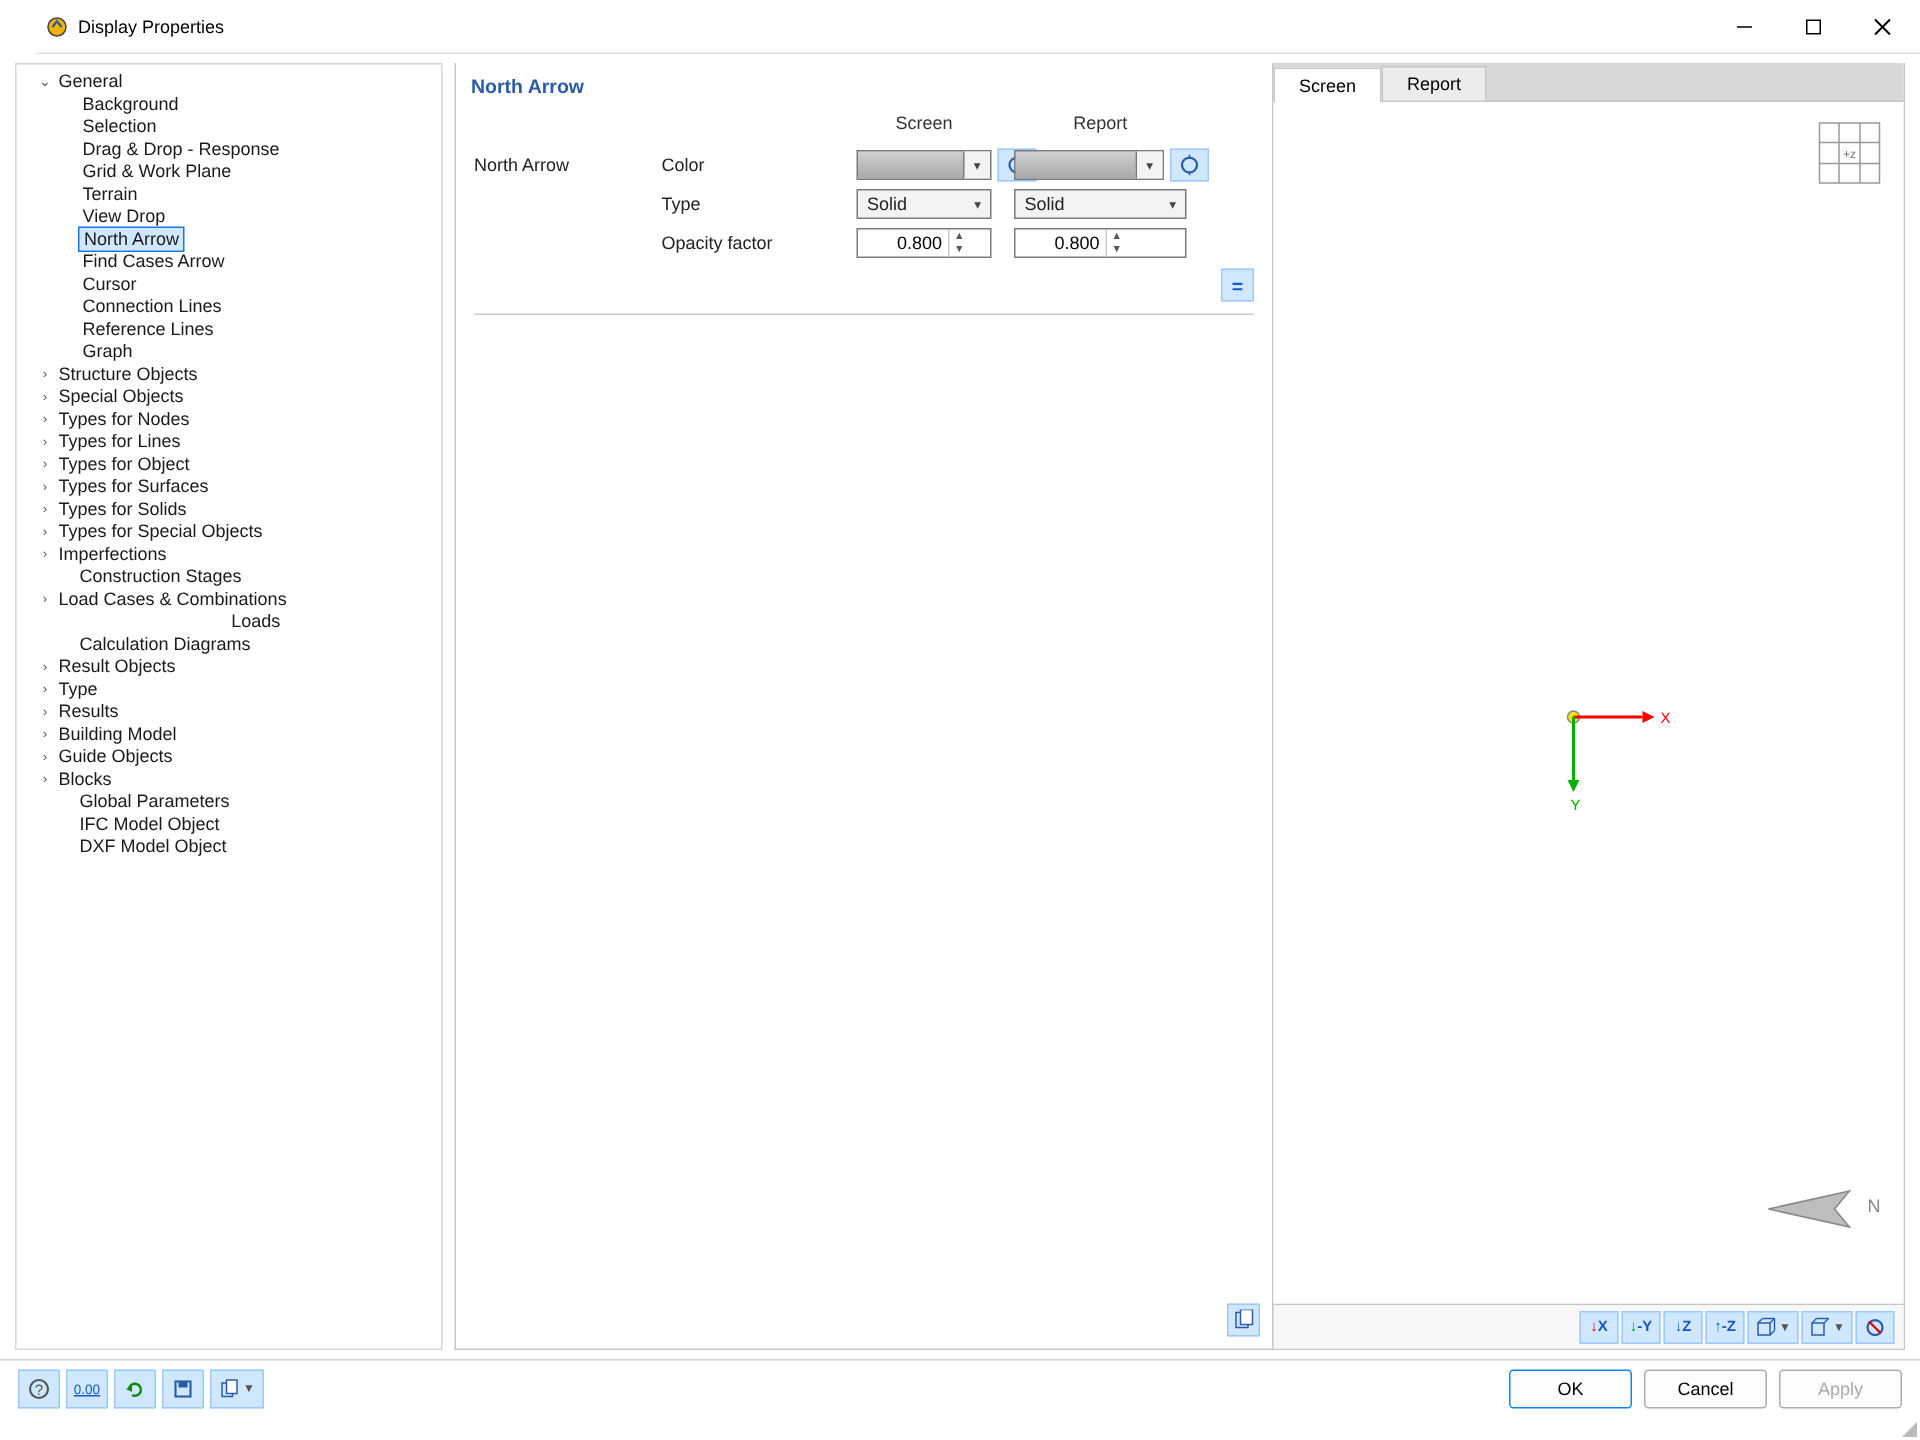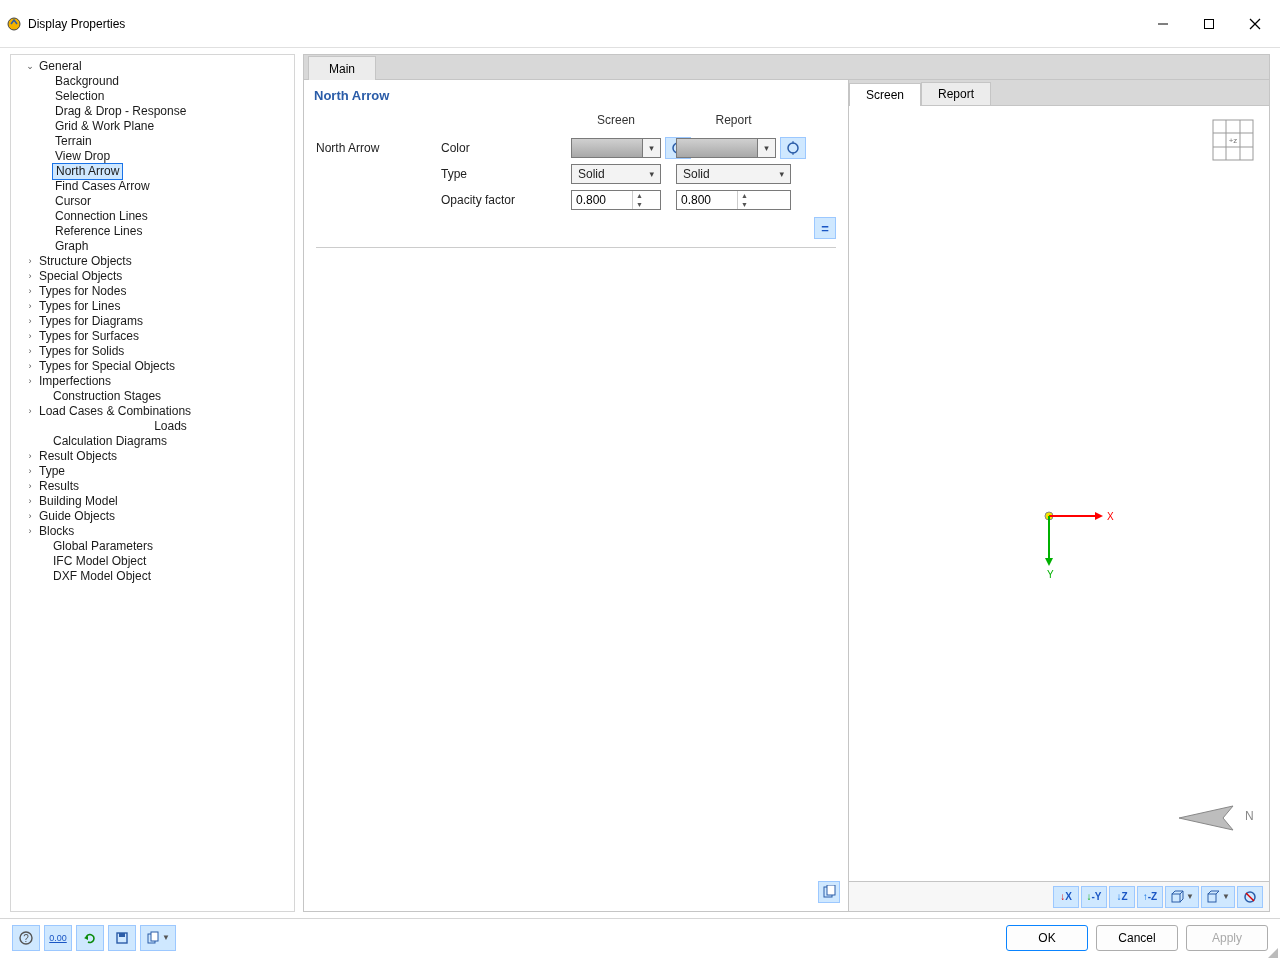--- a/index.html
+++ b/index.html
@@ -1,19 +1,19 @@
 <!DOCTYPE html>
 <html><head>
 <meta charset="utf-8">
 <style>
 * { box-sizing: border-box; font-family: "Segoe UI", Tahoma, sans-serif; }
 body { margin: 0; padding: 0; background: #fff; font-size: 12px; color: #000; width: 1280px; height: 960px; overflow: hidden; position: relative; }
 
 
-.titlebar { height: 48px; display: flex; align-items: center; padding: 0 2px 0 6px; border-bottom: 1px solid #e0e0e0; }
+.titlebar { height: 36px; display: flex; align-items: center; padding: 0 2px 0 6px; border-bottom: 1px solid #e0e0e0; margin-left: 24px; }
 .titlebar .app-icon { width: 16px; height: 16px; margin-right: 6px; display: inline-flex; align-items: center; justify-content: center; }
 .titlebar .title { flex: 1; font-size: 12px; }
 .titlebar .winbtn { width: 46px; height: 30px; display: inline-flex; align-items: center; justify-content: center; font-size: 14px; }
 
 
 .content { display: flex; height: 870px; }
 
 
 .sidebar { width: 285px; border: 1px solid #d6d6d6; margin: 6px 4px 6px 10px; background: #fff; padding: 4px 2px; overflow: hidden; }
 .sidebar-header { color: #2a5ca8; font-weight: 600; padding: 4px 6px 4px 8px; font-size: 13px; }
@@ -41,21 +41,21 @@
 .prop-label { color: #222; }
 
 .color-swatch { height: 20px; display: flex; align-items: center; border: 1px solid #7a7a7a; background: linear-gradient(#d0d0d0,#a8a8a8); position: relative; }
 .color-swatch .dd { width: 18px; height: 100%; border-left: 1px solid #7a7a7a; display: inline-flex; align-items: center; justify-content: center; margin-left: auto; background: #f3f3f3; font-size: 9px; color: #444;}
 .mini-btn { width: 26px; height: 22px; background: #cfe8ff; border: 1px solid #9cc8ff; margin-left: 4px; display: inline-flex; align-items: center; justify-content: center; font-size: 12px; }
 
 .combo { height: 20px; border: 1px solid #7a7a7a; background: #f3f3f3; display: flex; align-items: center; padding: 0 6px; font-size: 12px; color: #222; position: relative; }
 .combo .dd { margin-left: auto; font-size: 9px; color: #444; }
 
 .spinner { height: 20px; border: 1px solid #7a7a7a; display: flex; align-items: center; background: #fff; }
-.spinner input { border: none; width: 60px; padding: 0 4px; font-size: 12px; outline: none; background: transparent; }
+.spinner input { border: none; width: 60px; text-align: right; padding: 0 4px; font-size: 12px; outline: none; background: transparent; }
 .spinner .arrows { width: 14px; display: flex; flex-direction: column; border-left: 1px solid #ccc; }
 .spinner .arrows span { height: 9px; font-size: 7px; text-align: center; line-height: 9px; color: #555; }
 
 .eq-btn { width: 22px; height: 22px; border: 1px solid #9cc8ff; background: #cfe8ff; display: inline-flex; align-items: center; justify-content: center; color: #1a56c4; font-weight: bold; font-size: 13px; margin-left: auto; }
 
 .hr { border-top: 1px solid #ccc; margin: 8px 0; }
 
 .corner-icon { position: absolute; right: 8px; bottom: 8px; width: 22px; height: 22px; background:#cfe8ff; border:1px solid #9cc8ff; display:inline-flex; align-items:center; justify-content:center; font-size:12px; }
 
 
@@ -169,21 +169,21 @@
         <div class="tree-item" style="padding-left: 6px;">
           <span class="chev">›</span>
           <span class="lbl">Types for Nodes</span>
         </div>
         <div class="tree-item" style="padding-left: 6px;">
           <span class="chev">›</span>
           <span class="lbl">Types for Lines</span>
         </div>
         <div class="tree-item" style="padding-left: 6px;">
           <span class="chev">›</span>
-          <span class="lbl">Types for Diagrams</span>
+          <span class="lbl">Types for Object</span>
         </div>
         <div class="tree-item" style="padding-left: 6px;">
           <span class="chev">›</span>
           <span class="lbl">Types for Surfaces</span>
         </div>
         <div class="tree-item" style="padding-left: 6px;">
           <span class="chev">›</span>
           <span class="lbl">Types for Solids</span>
         </div>
         <div class="tree-item" style="padding-left: 6px;">
@@ -243,23 +243,20 @@
           <span class="lbl">IFC Model Object</span>
         </div>
         <div class="tree-item" style="padding-left: 20px;">
           <span class="chev"></span>
           <span class="lbl">DXF Model Object</span>
         </div>
       </div>
   </div>
 
   <div class="right">
-    <div class="tabs-row">
-      <div class="tab-main">Main</div>
-    </div>
 
     <div class="panels">
 
       <div class="settings-pane">
         <div class="section-title">North Arrow</div>
 
         <div class="grid-labels">
           <span></span>
             <span></span>
           <span class="col-head">Screen</span>

